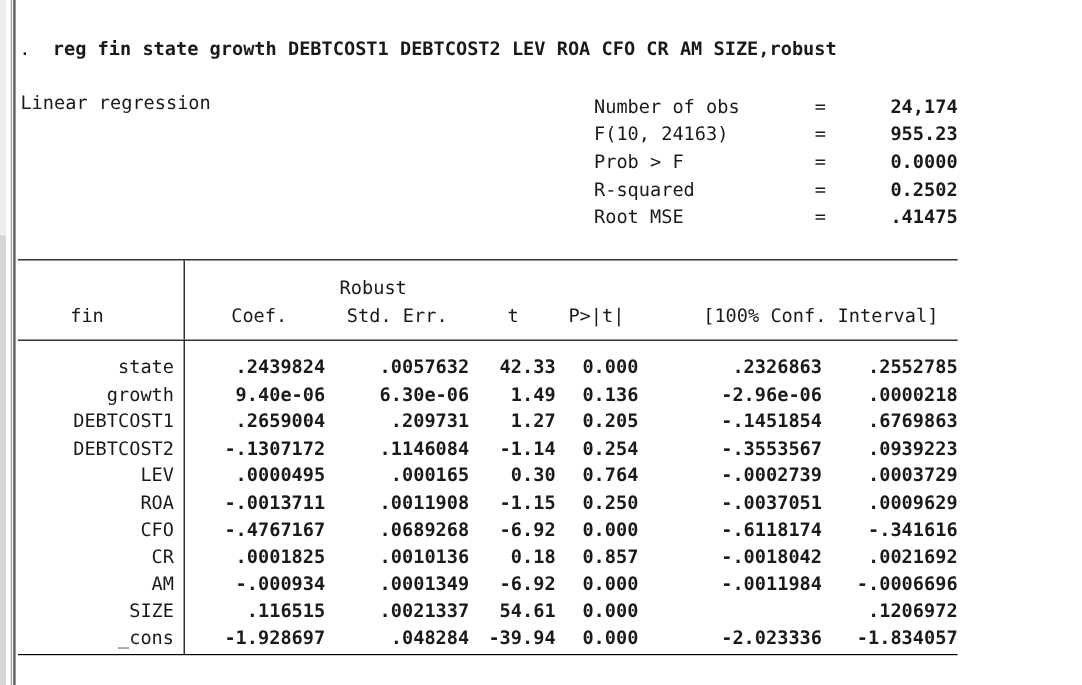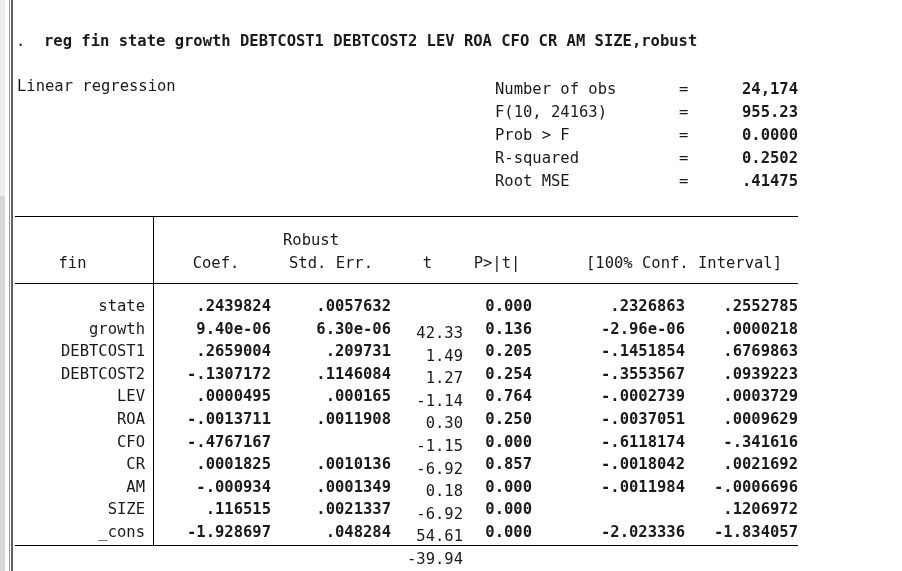--- a/index.html
+++ b/index.html
@@ -172,21 +172,21 @@
     position: absolute;
     top: 0;
     white-space: pre;
     font-size: 15.5px;
     line-height: 22px;
     text-align: right;
   }
   .c-name { left: 0px;   width: 145px; }
   .c-coef { left: 161px; width: 110px; font-weight: bold; }
   .c-se   { left: 275px; width: 116px; font-weight: bold; }
-  .c-t    { left: 393px; width: 70px;  font-weight: normal; margin-top: 27px; }
+  .c-t    { left: 393px; width: 70px;  font-weight: bold; }
   .c-p    { left: 465px; width: 67px;  font-weight: bold; }
   .c-lo   { left: 556px; width: 129px; font-weight: bold; }
   .c-hi   { left: 686px; width: 112px; font-weight: bold; }
 </style>
 </head>
 <body>
 
 <div id="stata-window">
 
   <div class="gutter-strip"></div>
@@ -294,20 +294,21 @@
           <span class="cell c-coef">-.0013711</span>
           <span class="cell c-se">.0011908</span>
           <span class="cell c-t">-1.15</span>
           <span class="cell c-p">0.250</span>
           <span class="cell c-lo">-.0037051</span>
           <span class="cell c-hi">.0009629</span>
         </div>
         <div class="trow" style="top: 431px;">
           <span class="cell c-name">CFO</span>
           <span class="cell c-coef">-.4767167</span>
+          <span class="cell c-se">.0689268</span>
           <span class="cell c-t">-6.92</span>
           <span class="cell c-p">0.000</span>
           <span class="cell c-lo">-.6118174</span>
           <span class="cell c-hi">-.341616</span>
         </div>
         <div class="trow" style="top: 453px;">
           <span class="cell c-name">CR</span>
           <span class="cell c-coef">.0001825</span>
           <span class="cell c-se">.0010136</span>
           <span class="cell c-t">0.18</span>

